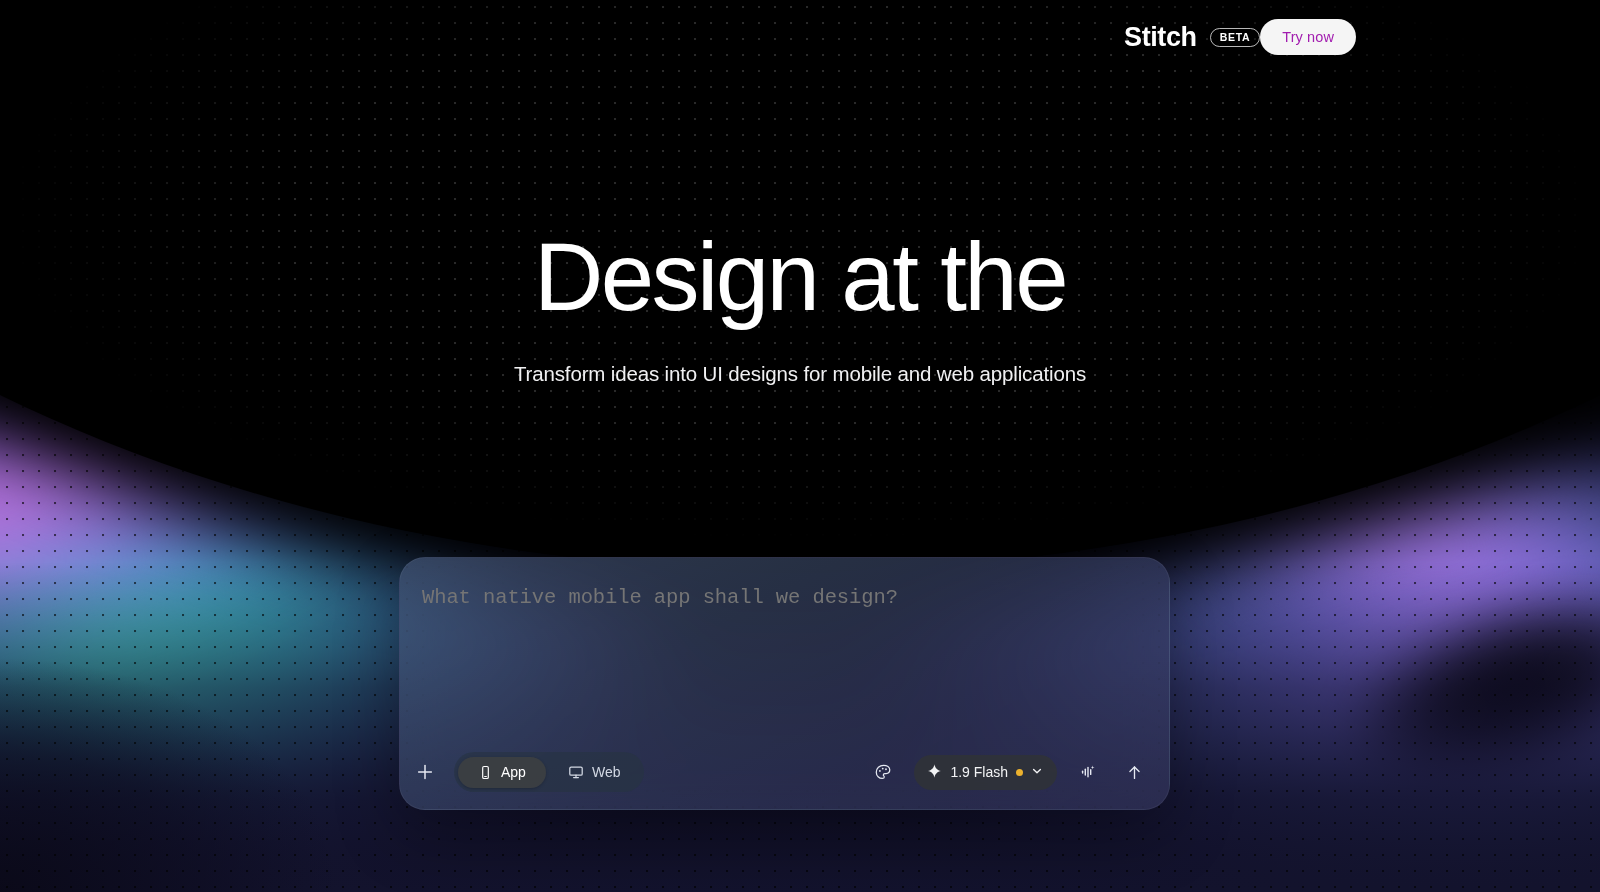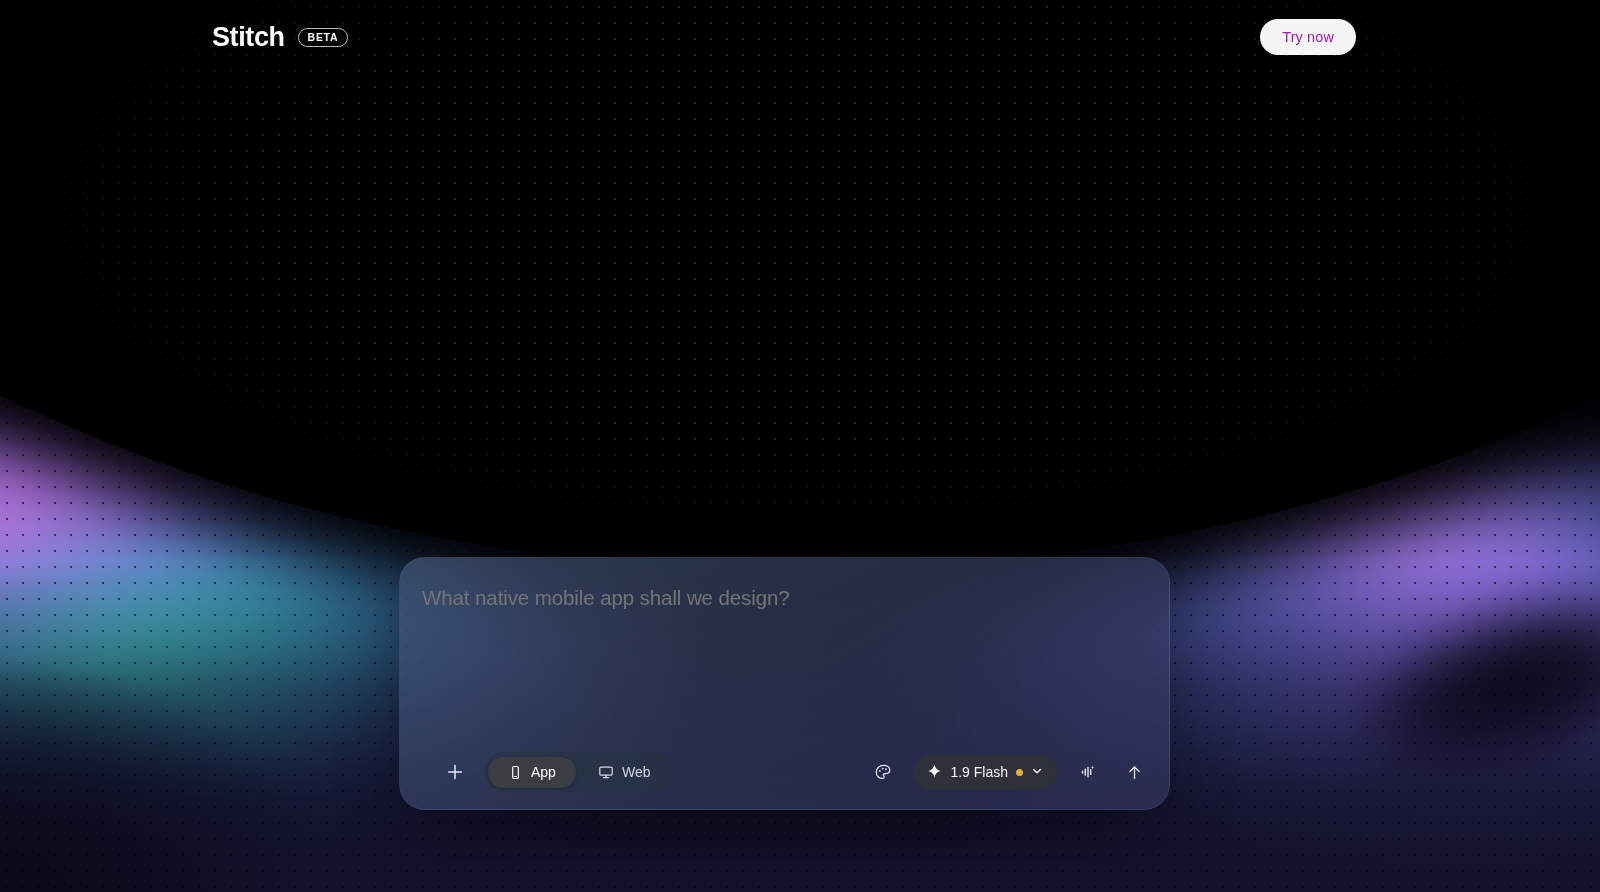--- a/index.html
+++ b/index.html
@@ -164,21 +164,21 @@
     pointer-events: none;
   }
 
   
   .header {
     position: absolute;
     left: 0; right: 0; top: 0;
     height: 74px;
     display: flex;
     align-items: center;
-    justify-content: space-between;
+    justify-content: flex-end;
     padding: 0 244px 0 212px;
     z-index: 20;
   }
   .brand {
     display: flex;
     align-items: center;
     gap: 13px;
   }
   .brand-name {
     color: #ffffff;
@@ -253,41 +253,42 @@
     border: 1px solid rgba(255,255,255,0.055);
     box-shadow: 0 24px 64px rgba(0,0,0,0.30);
     z-index: 18;
     display: flex;
     flex-direction: column;
     overflow: hidden;
   }
   .prompt-input {
     flex: 1;
     padding: 26px 24px 0 22px;
+    font-family: Liberation Mono, monospace;
   }
   .prompt-placeholder {
     color: rgba(224, 228, 236, 0.80);
     font-size: 20.5px;
     font-weight: 400;
     letter-spacing: -0.1px;
     line-height: 1.35;
     background: none;
     border: none;
     outline: none;
     width: 100%;
     font-family: inherit;
     resize: none;
     cursor: text;
   }
 
   .prompt-toolbar {
     height: 74px;
     display: flex;
     align-items: center;
-    padding: 0 20px 0 40px;
+    padding: 0 20px 0 10px;
     gap: 16px;
     justify-content: space-between;
   }
   .toolbar-left  { display: flex; align-items: center; gap: 14px; }
   .toolbar-right { display: flex; align-items: center; gap: 16px; margin-left: auto; }
 
   .icon-btn {
     background: none;
     border: none;
     padding: 0;
@@ -379,22 +380,23 @@
     <div class="brand">
       <span class="brand-name">Stitch</span>
       <span class="beta-badge">BETA</span>
     </div>
 
     <button class="try-now">Try now</button>
   </header>
 
   <section class="hero">
     <h1 class="hero-title">
-      <br>
+      <span>Design at the</span><br>
     </h1>
+    <p class="hero-sub">Transform ideas into UI designs for mobile and web applications</p>
   </section>
 
   <div class="prompt-card">
 
     <div class="prompt-input">
       <textarea class="prompt-placeholder" rows="2" placeholder="What native mobile app shall we design?" style=""></textarea>
     </div>
 
     <div class="prompt-toolbar">
 

